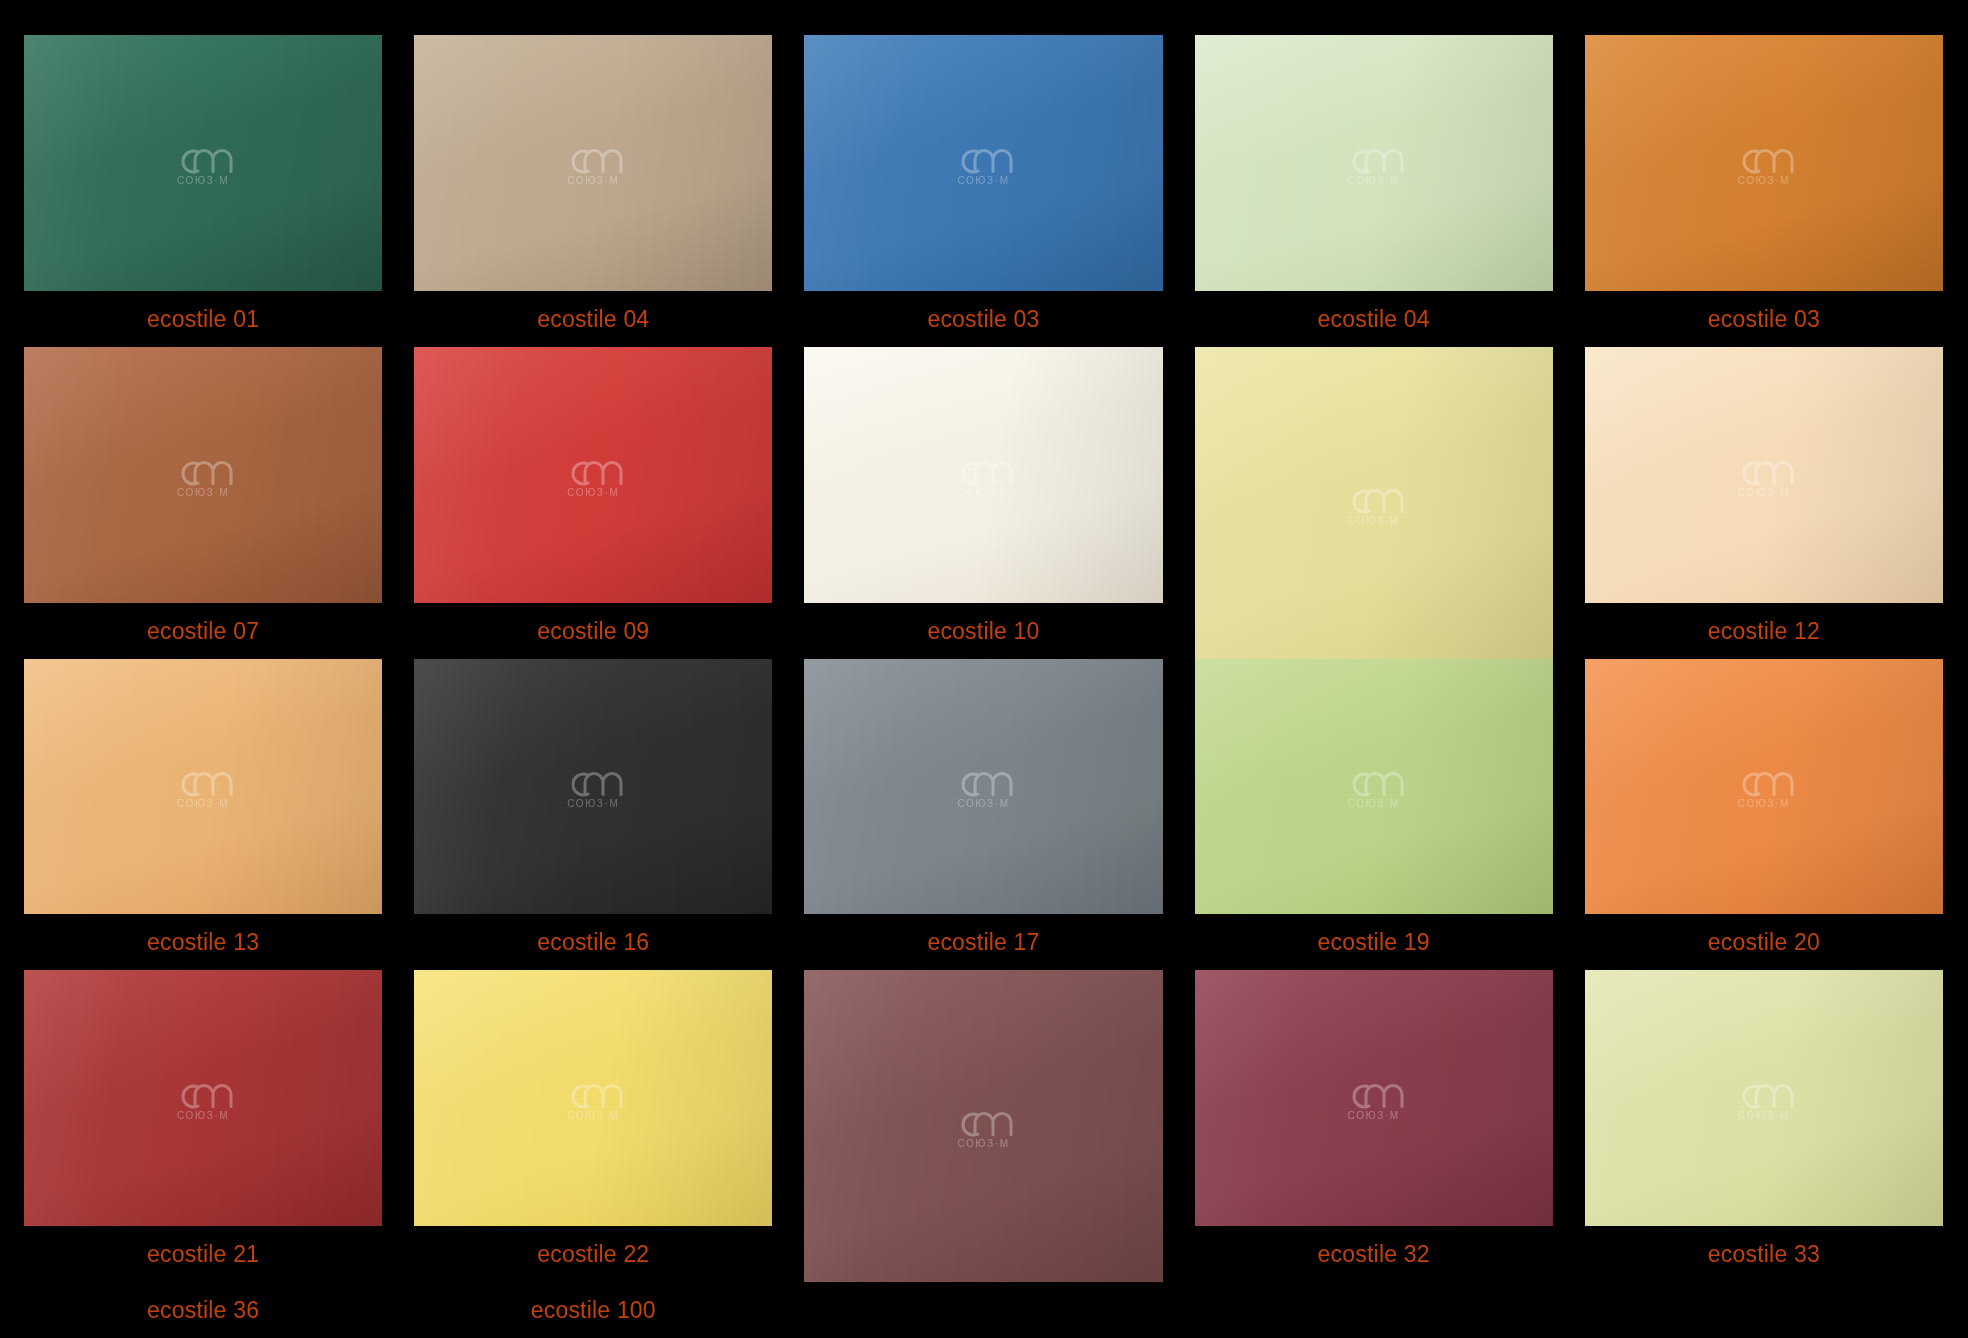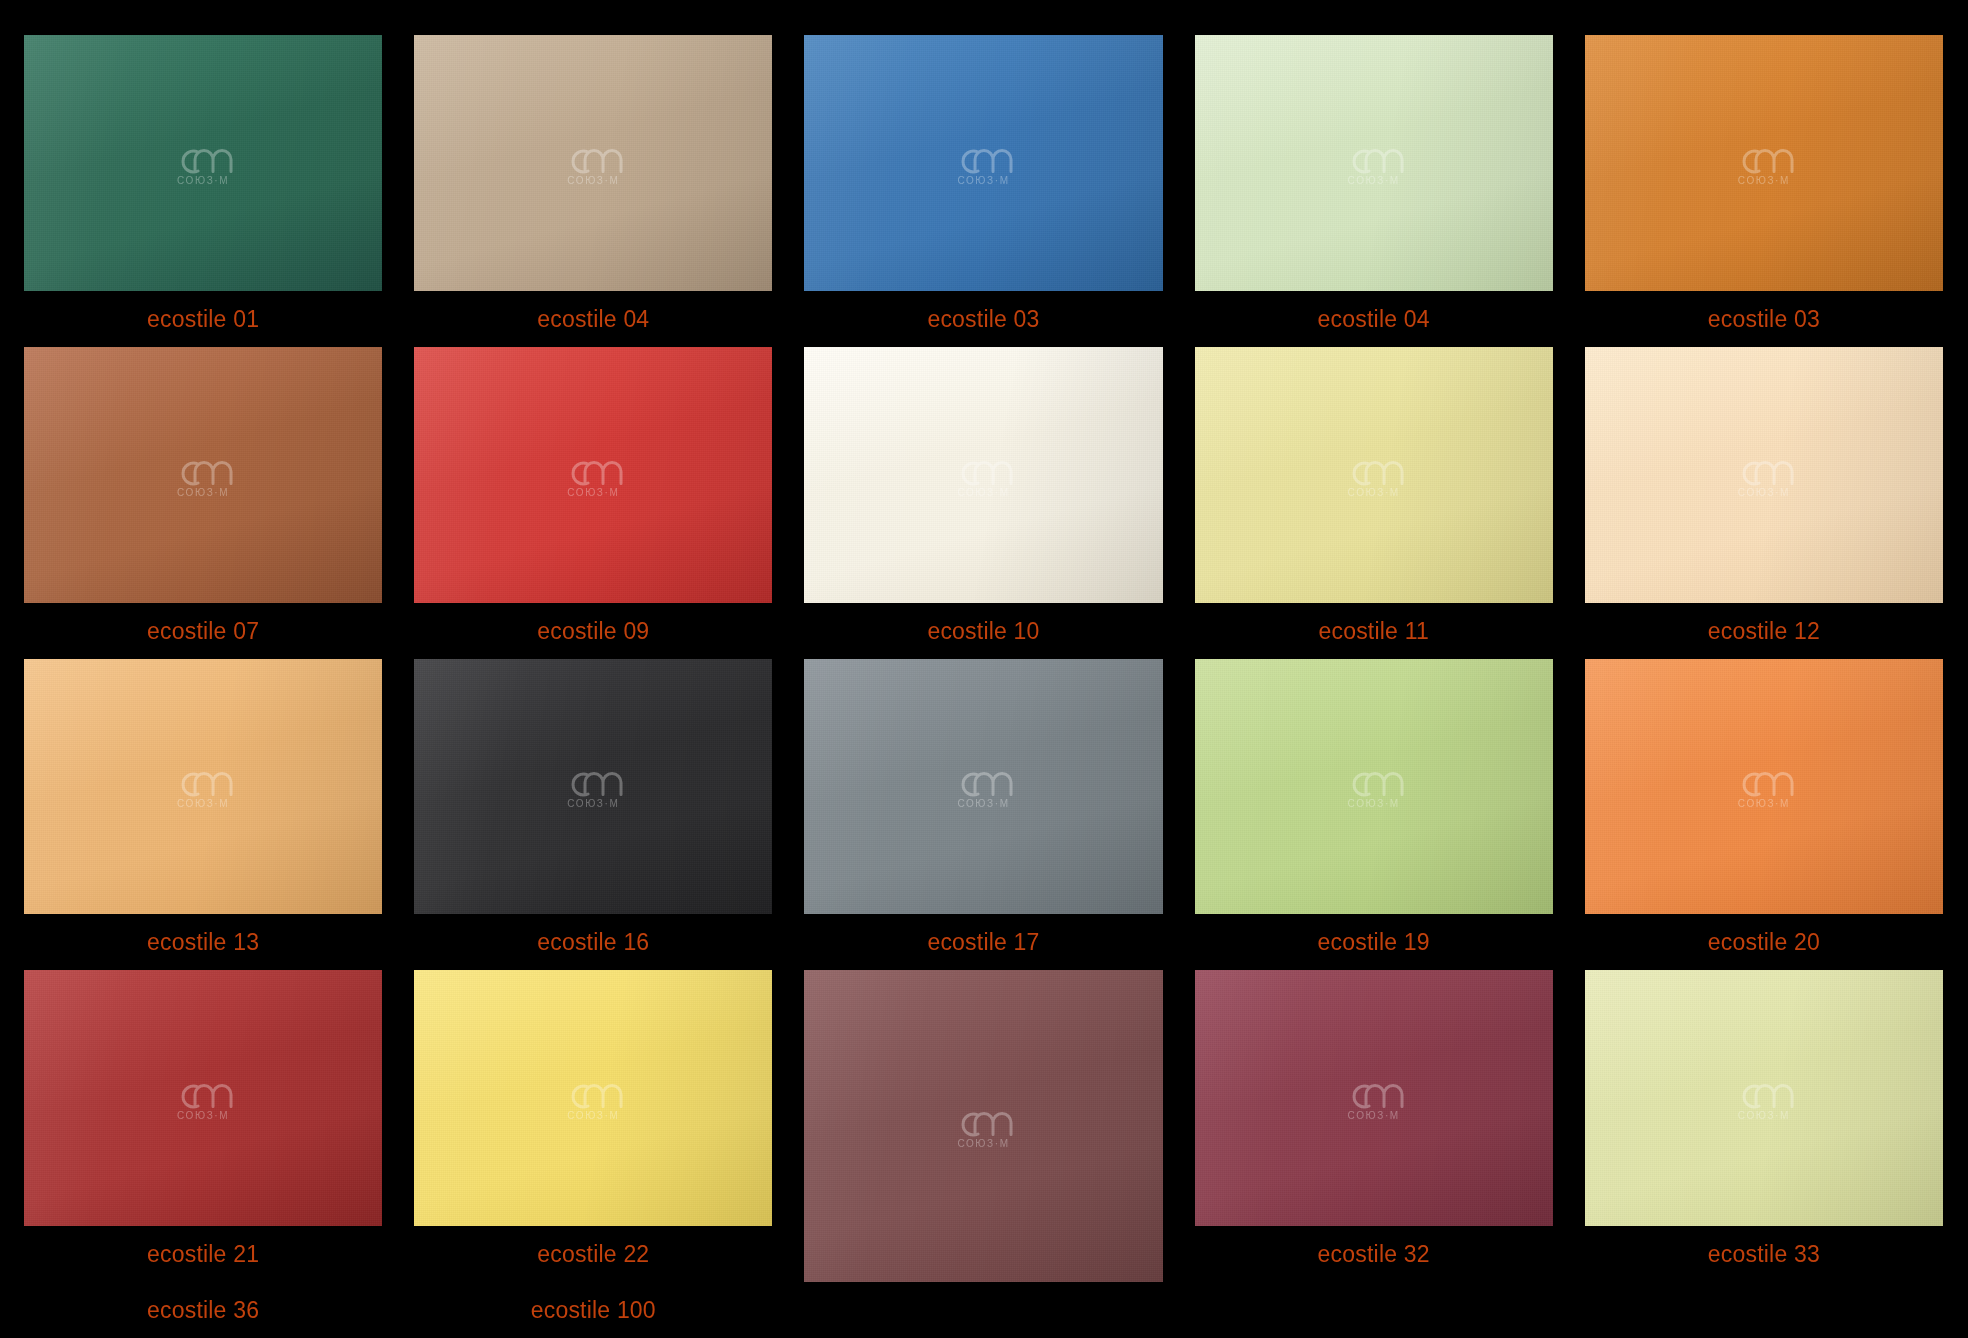--- a/index.html
+++ b/index.html
@@ -254,21 +254,20 @@
         <div class="watermark">
           <svg viewBox="0 0 64 34">
             <g fill="none" stroke="#ffffff" stroke-width="3" stroke-linecap="round">
               <path d="M27 11.5 A10.5 10.5 0 1 0 27 30.5"></path>
               <path d="M24 31 L24 19 A9 9 0 0 1 42 19 L42 31 M42 19 A9 9 0 0 1 60 19 L60 31"></path>
             </g>
           </svg>
           <div class="wm-text">СОЮЗ·М</div>
         </div>
       </div>
-      <div class="swatch-label">ecostile 11</div>
     </div>
     <div class="swatch-cell">
       <div class="swatch-chip" title="ecostile 12" style="background-color: rgb(249, 223, 187); background-image: linear-gradient(165deg, rgb(253, 234, 203) 0%, rgb(249, 223, 187) 42%, rgb(249, 223, 187) 66%, rgb(240, 211, 171) 100%);">
         <div class="watermark">
           <svg viewBox="0 0 64 34">
             <g fill="none" stroke="#ffffff" stroke-width="3" stroke-linecap="round">
               <path d="M27 11.5 A10.5 10.5 0 1 0 27 30.5"></path>
               <path d="M24 31 L24 19 A9 9 0 0 1 42 19 L42 31 M42 19 A9 9 0 0 1 60 19 L60 31"></path>
             </g>
           </svg>

